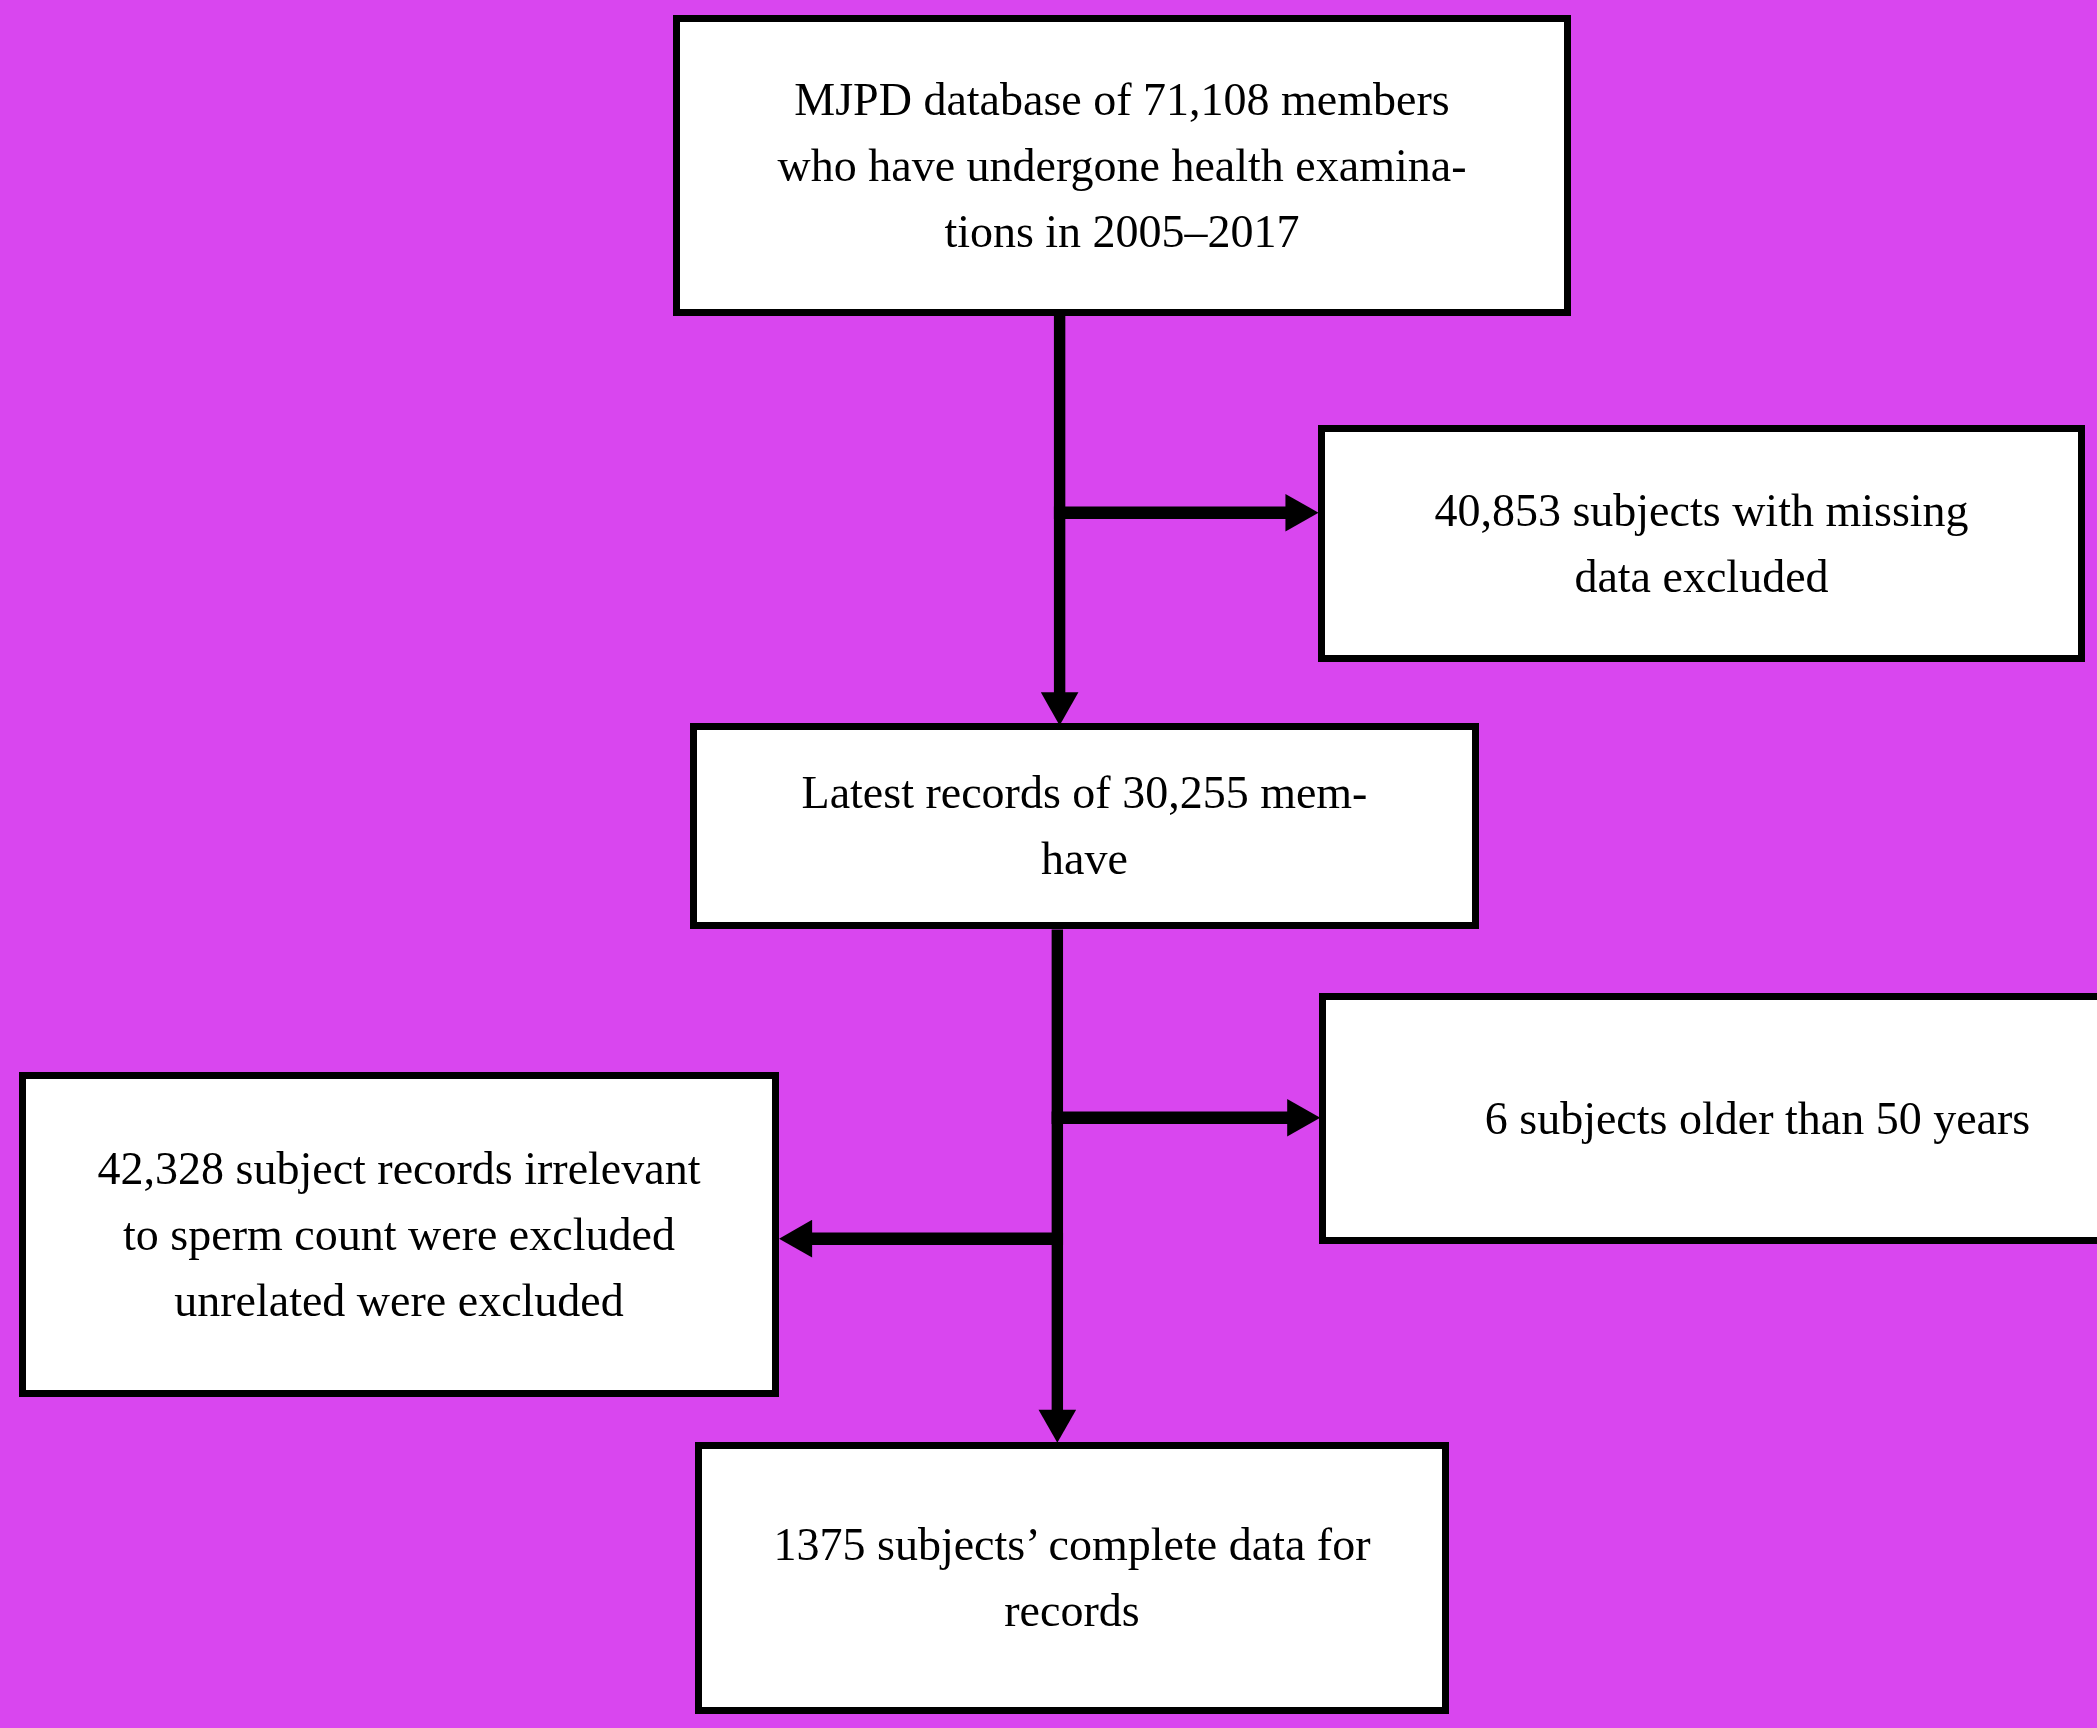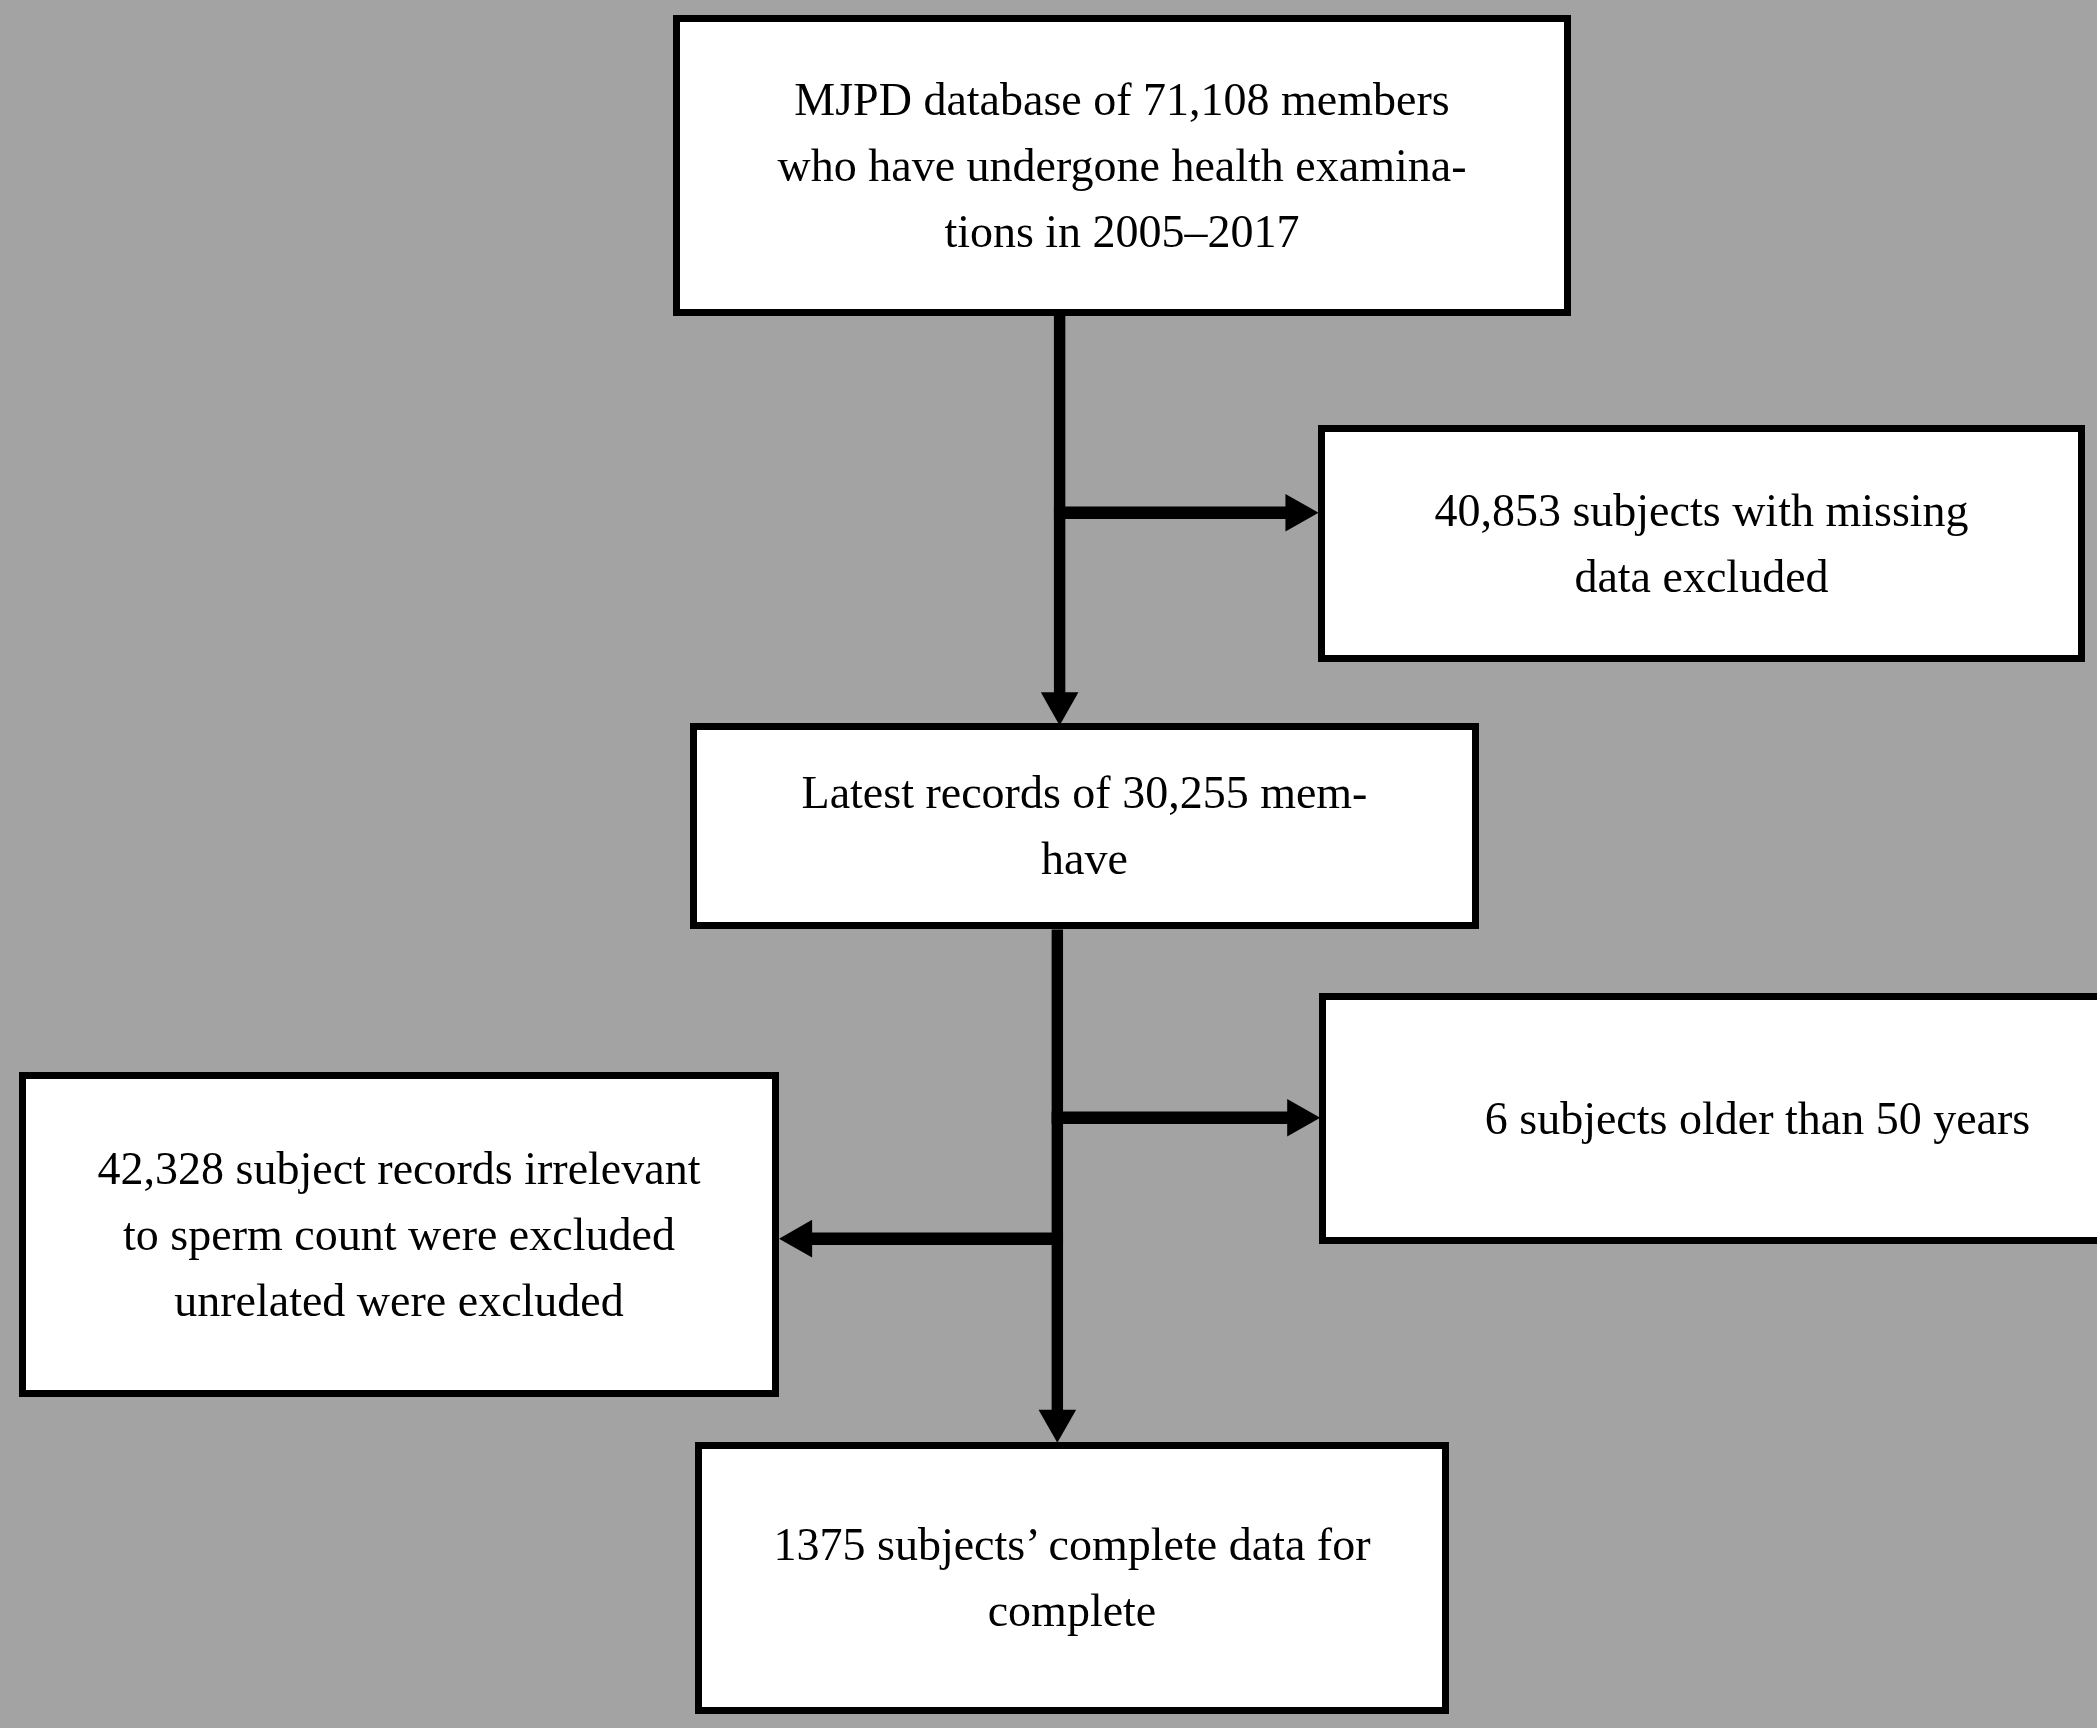--- a/index.html
+++ b/index.html
@@ -4,21 +4,21 @@
 <style>
   html, body {
     margin: 0;
     padding: 0;
     background: #ffffff;
   }
   #canvas {
     position: relative;
     width: 2097px;
     height: 1728px;
-    background: #a3a3a3;
+    background: #d946ef;
     font-family: "Liberation Serif", "DejaVu Serif", serif;
     color: #000000;
   }
   #connectors {
     position: absolute;
     left: 0;
     top: 0;
     width: 2097px;
     height: 1728px;
   }
@@ -114,18 +114,18 @@
     <div class="box-text">
       <span class="line">42,328 subject records irrelevant</span>
       <span class="line">to sperm count were excluded</span>
       <span class="line">unrelated were excluded</span>
     </div>
   </div>
 
   <div class="box" id="node-final-modeling">
     <div class="box-text">
       <span class="line">1375 subjects’ complete data for</span>
-      <span class="line">complete</span>
+      <span class="line">records</span>
     </div>
   </div>
 
 </div>
 
 
 </body></html>

